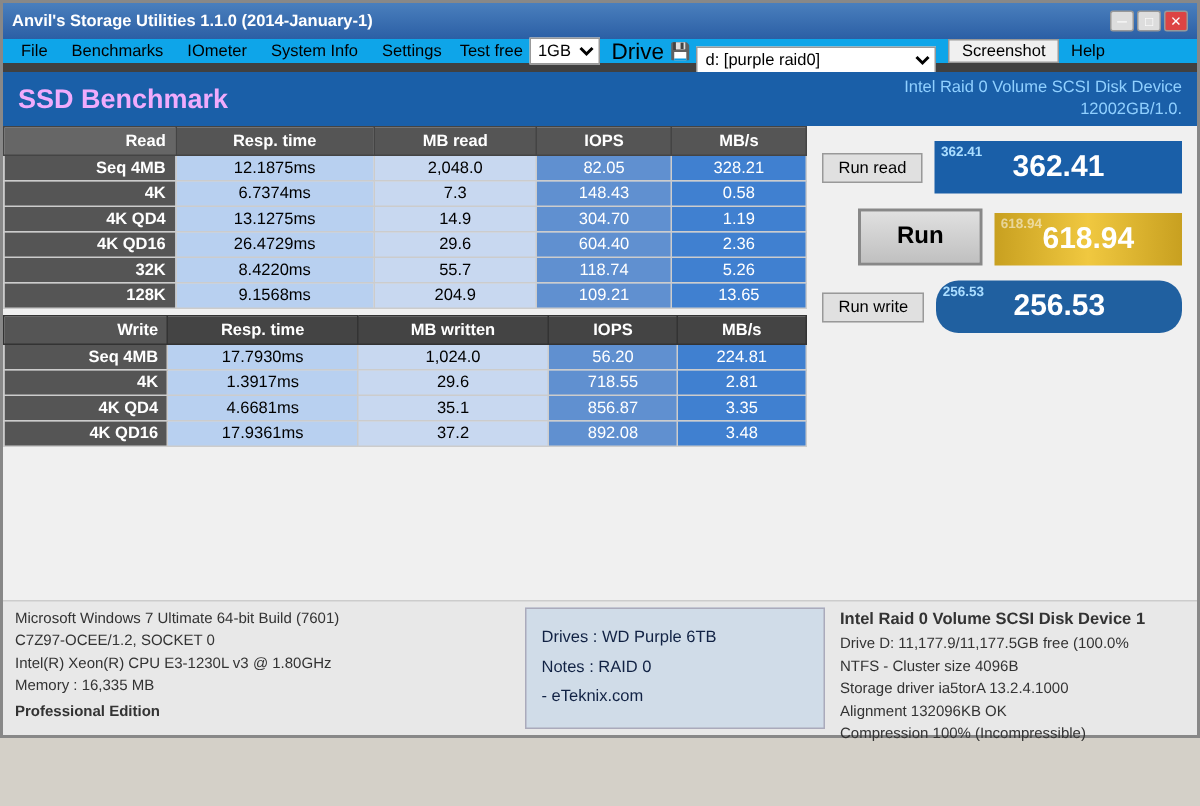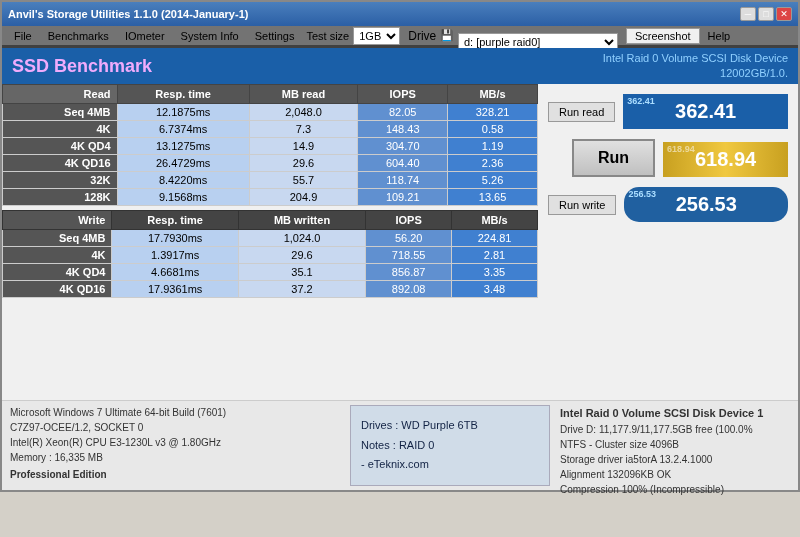--- a/index.html
+++ b/index.html
@@ -8,27 +8,27 @@
     .window { width: 800px; height: 492px; border: 2px solid #888; background: #f0f0f0; display: flex; flex-direction: column; }
     
     .title-bar { background: linear-gradient(to bottom, #4a7fbd, #2b5fa5); color: white; padding: 4px 6px; display: flex; align-items: center; justify-content: space-between; height: 24px; }
     .title-bar-text { font-size: 11px; font-weight: bold; }
     .title-bar-buttons { display: flex; gap: 2px; }
     .tb-btn { width: 16px; height: 14px; border: 1px solid #999; border-radius: 2px; font-size: 9px; display: flex; align-items: center; justify-content: center; cursor: pointer; }
     .tb-btn.min { background: #ddd; }
     .tb-btn.max { background: #ddd; }
     .tb-btn.close { background: #d44; color: white; }
     
-    .menu-bar { background: #737373; border-bottom: 3px solid #404040; padding: 2px 4px; display: flex; align-items: center; gap: 0; height: 22px; }
+    .menu-bar { background: #0ea5e9; border-bottom: 6px solid #404040; padding: 2px 4px; display: flex; align-items: center; gap: 0; height: 22px; }
     .menu-item { padding: 2px 8px; font-size: 11px; cursor: pointer; color: #000; }
     .test-size-group { display: flex; align-items: center; gap: 4px; margin-left: 4px; }
     .test-size-label { font-size: 11px; }
     .test-size-select { font-size: 11px; padding: 1px; border: 1px solid #999; background: white; height: 18px; }
     .drive-group { display: flex; align-items: center; gap: 4px; margin-left: 8px; }
-    .drive-label { font-size: 12px; }
+    .drive-label { font-size: 15px; }
     .drive-select { font-size: 11px; padding: 1px; border: 1px solid #999; background: white; height: 18px; width: 160px; margin-top: 12px; }
     .screenshot-btn { margin-left: 8px; padding: 1px 8px; font-size: 11px; border: 1px solid #999; background: #f0f0f0; cursor: pointer; }
     .help-menu { padding: 2px 8px; font-size: 11px; cursor: pointer; }
     
     .header-bar { background: #1a5fa8; color: white; padding: 4px 10px; display: flex; align-items: center; justify-content: space-between; height: 36px; }
     .ssd-title { font-size: 18px; font-weight: bold; color: #f0abfc; }
     .device-info { text-align: right; font-size: 11px; color: #90d0ff; line-height: 1.4; }
     
     .main-content { display: flex; flex: 1; overflow: hidden; }
     
@@ -89,21 +89,21 @@
     </div>
   </div>
 
   <div class="menu-bar">
     <span class="menu-item">File</span>
     <span class="menu-item">Benchmarks</span>
     <span class="menu-item">IOmeter</span>
     <span class="menu-item">System Info</span>
     <span class="menu-item">Settings</span>
     <div class="test-size-group">
-      <span class="test-size-label">Test size</span>
+      <span class="test-size-label">Test free</span>
       <select class="test-size-select">
         <option>1GB</option>
         <option>4GB</option>
         <option>8GB</option>
       </select>
     </div>
     <div class="drive-group">
       <span class="drive-label">Drive</span>
       <span>💾</span>
       <select class="drive-select">

